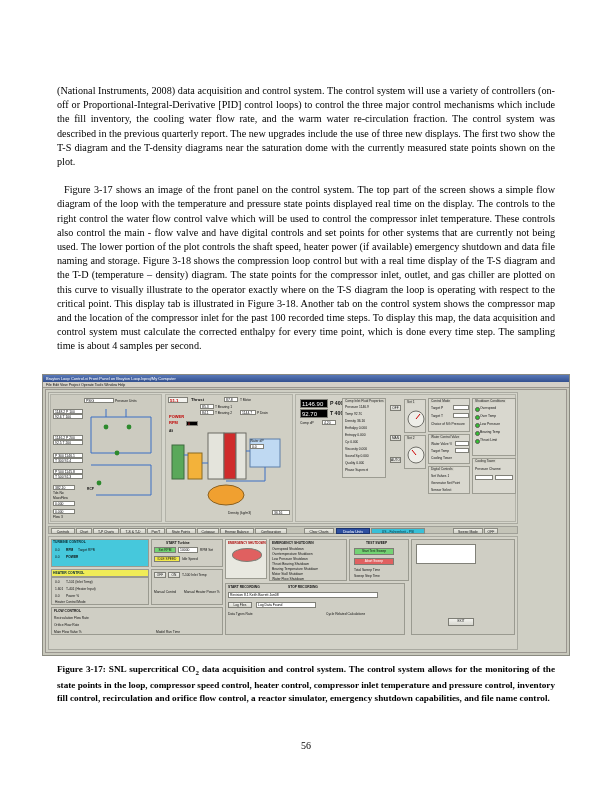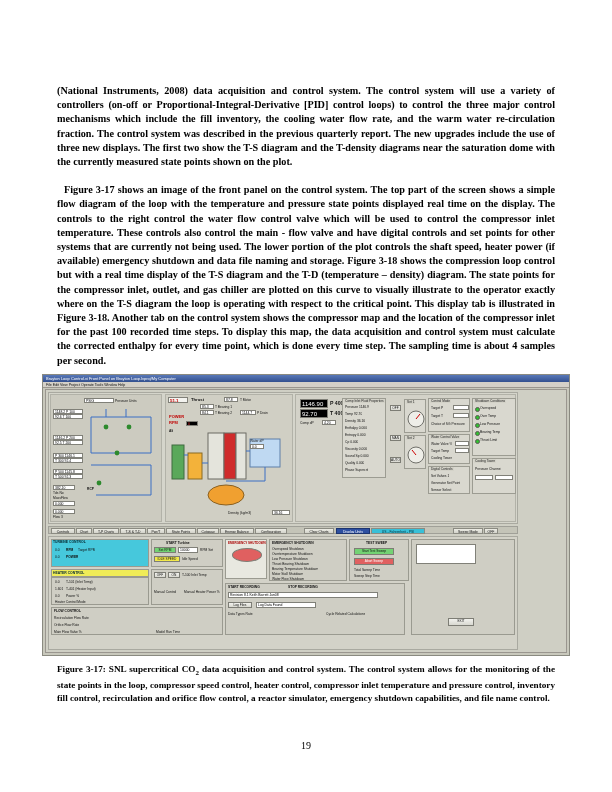--- a/index.html
+++ b/index.html
@@ -12,21 +12,21 @@
     overflow:hidden;
   }
   .page { position:absolute; left:0; top:0; width:612px; height:792px; }
   .body-text {
     position:absolute;
     left:57px; top:84px; width:498px;
     font-size:10.2px;
     line-height:14.2px;
     text-align:justify;
   }
-  .body-text p { margin:0 0 0 0; text-indent:0;font-weight:bold; }
+  .body-text p { margin:0 0 0 0; text-indent:0; }
   .body-text p.indent { text-indent:7px; margin-top:14px; }
 
   
   .figure {
     position:absolute;
     left:42px; top:374px;
     width:528px; height:282px;
     background:#c8c8bc;
     border:1px solid #8a8a80;
     box-sizing:border-box;
@@ -438,14 +438,14 @@
         </div>
 
       </div>
     </div>
   </div>
 
   <div class="caption">
     <span>Figure 3-17:  SNL supercritical CO</span><sub>2</sub><span> data acquisition and control system.  The control system allows for the monitoring of the state points in the loop, compressor speed control, heater control, compressor inlet temperature and pressure control, inventory fill control, recirculation and orifice flow control, a reactor simulator, emergency shutdown capabilities, and file name control.</span>
   </div>
 
-  <div class="pageno">19</div>
+  <div class="pageno">56</div>
 </div>
 
 </body></html>

